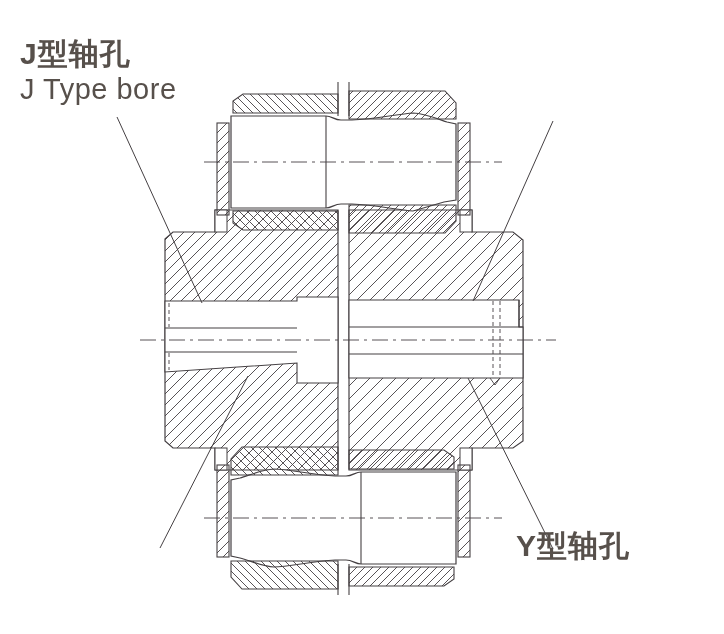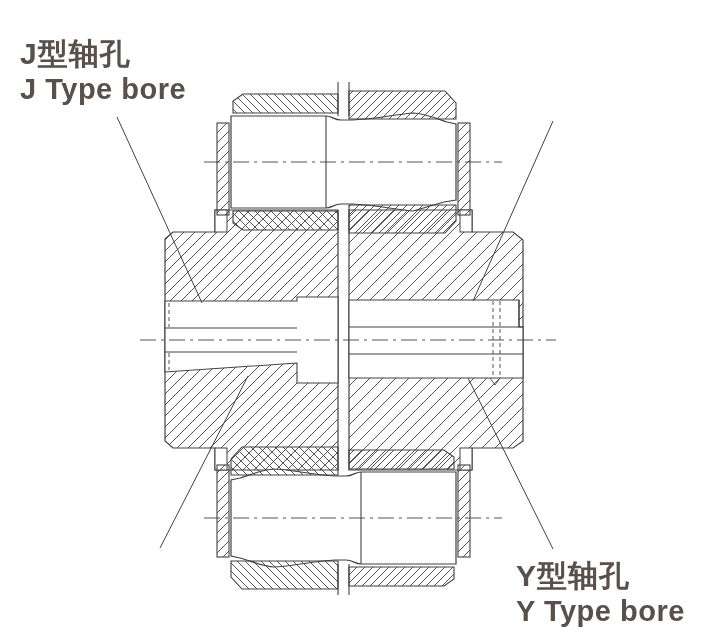--- a/index.html
+++ b/index.html
@@ -17,21 +17,21 @@
     margin-top:20px;
   }
   .drawing{position:absolute;left:0;top:0;}
   .label{
     position:absolute;
     color:var(--text);
     line-height:1.08;
     white-space:nowrap;
   }
   .label .zh{display:block;font-size:30px;font-weight:600;letter-spacing:1px;}
-  .label .en{display:block;font-size:29px;font-weight:700;margin-top:4px;letter-spacing:0.5px;}
+  .label .en{display:block;font-size:29px;font-weight:400;margin-top:4px;letter-spacing:0.5px;}
 </style>
 </head>
 <body>
 
 <div class="canvas">
 
   <svg class="drawing" width="724" height="634" viewBox="0 0 724 634">
     <defs>
       <pattern id="hatchBodyL" patternUnits="userSpaceOnUse" width="11" height="11">
         <line x1="0" y1="11" x2="11" y2="0" stroke="var(--line)" stroke-width="0.9"></line>
@@ -129,18 +129,17 @@
     <span class="zh">J型轴孔</span>
     <span class="en">J   Type bore</span>
   </div>
 
   <div class="label" style="left:538px;top:28px;">
   </div>
 
   <div class="label" style="left:55px;top:535px;">
   </div>
 
-  <div class="label" style="left:516px;top:540px;">
+  <div class="label" style="left:516px;top:510px;">
     <span class="zh">Y型轴孔</span>
-    <span class="en">Y   Type bore</span>
   </div>
 
 </div>
 
 </body></html>

